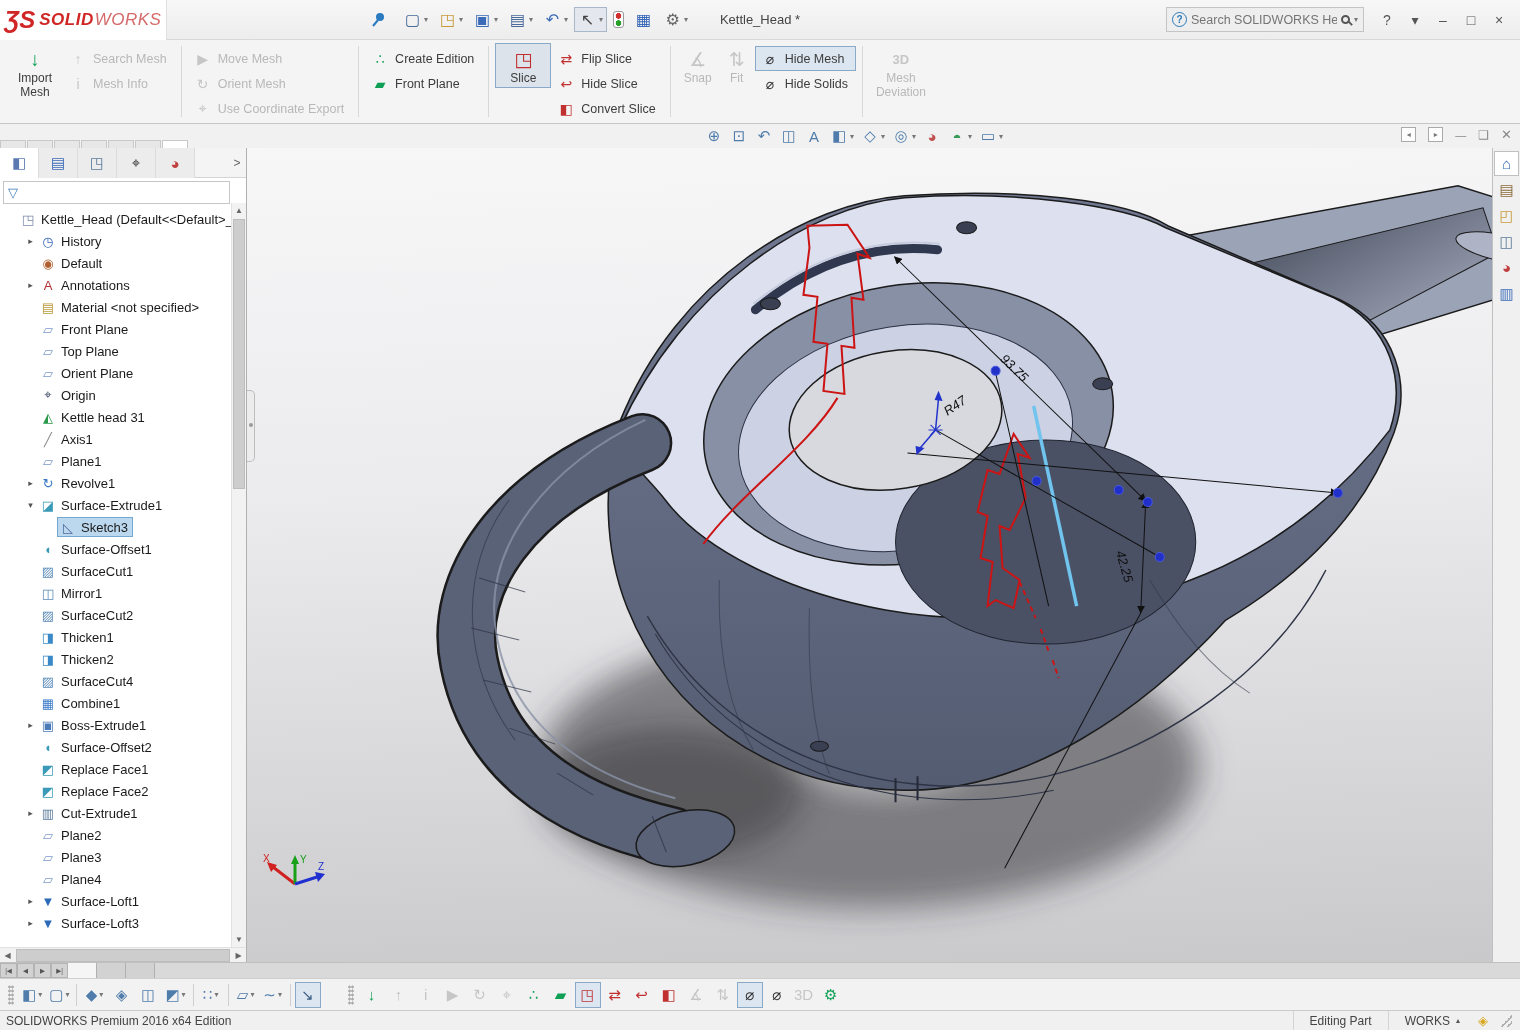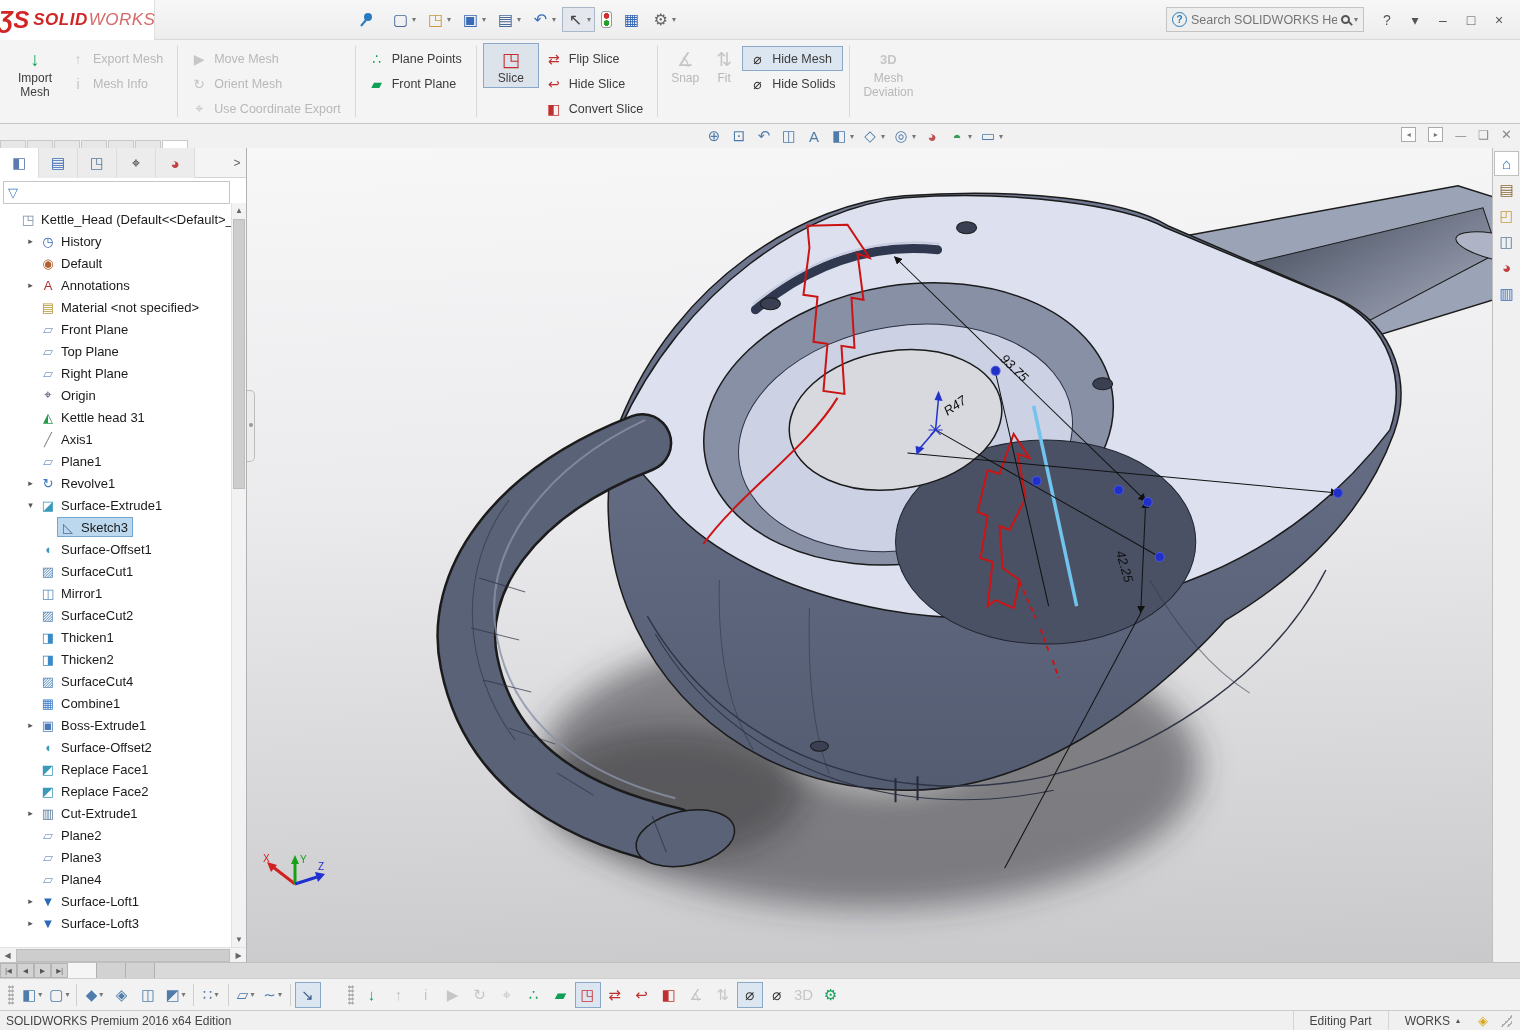--- a/index.html
+++ b/index.html
@@ -2,21 +2,21 @@
 <html><head>
 <meta charset="utf-8">
 <style>
   *{box-sizing:border-box;margin:0;padding:0;}
   html,body{width:1520px;height:1030px;overflow:hidden;font-family:"Liberation Sans","DejaVu Sans",sans-serif;background:#f0f0f0;}
   .col{display:flex;flex-direction:column;height:1030px;}
   .glyph{display:inline-block;text-align:center;}
 
   
   .titlebar{height:40px;display:flex;align-items:center;background:linear-gradient(#f7f7f7,#ededed);border-bottom:1px solid #d8d8d8;position:relative;flex:0 0 auto;}
-  .logo{width:155px;height:40px;background:#fff;border-right:1px solid #e0e0e0;display:flex;align-items:center;justify-content:center;gap:4px;}
+  .logo{width:167px;height:40px;background:#fff;border-right:1px solid #e0e0e0;display:flex;align-items:center;justify-content:center;gap:4px;}
   .logo-ds{color:#d12626;font-size:24px;font-weight:bold;font-style:italic;}
   .logo-solid{color:#d12626;font-size:17px;font-weight:bold;font-style:italic;letter-spacing:.5px;}
   .logo-works{color:#d56a6a;font-size:17px;font-style:italic;letter-spacing:.5px;margin-left:-3px;}
   .menubar{display:flex;margin-left:18px;}
   .menu-item{padding:4px 13px;font-size:13px;color:#333;}
   .pin{margin-left:4px;}
   .qat{display:flex;align-items:center;margin-left:14px;gap:2px;}
   .qbtn{display:flex;align-items:center;padding:2px 3px;border:1px solid transparent;}
   .qbtn .glyph{font-size:16px;width:19px;}
   .qbtn.active{background:#e4e8ee;border-color:#a8b8c8;}
@@ -156,20 +156,21 @@
         <div class="qbtn tl">
           <span class="glyph"></span>
         </div>
         <div class="qbtn">
           <span class="glyph" style="color: rgb(58, 106, 184);">▦</span>
         </div>
         <div class="qbtn has-dd">
           <span class="glyph" style="color: rgb(102, 102, 102);">⚙</span>
         </div>
       </div>
+    <div class="title-center">Kettle_Head *</div>
     <div class="search-box">
       <span class="help-circle">?</span>
       <input class="search-input" placeholder="Search SOLIDWORKS Help" style="">
       <span class="mag"></span>
       <span style="font-size:8px;color:#777;">▾</span>
     </div>
     <div class="winbtns">
 
     <div class="wbtn"><span class="glyph">?</span></div>
         <div class="wbtn"><span class="glyph">▾</span></div>
@@ -182,21 +183,21 @@
   <div class="ribbon">
     <div class="rgroup">
       <div class="btn-big">
         <span class="glyph" style="color:#0fa056;">↓</span>
         <span>Import Mesh</span>
       </div>
       <div class="rcol">
 
       <div class="btn-small disabled">
             <span class="glyph">↑</span>
-            <span>Export Mesh</span>
+            <span>Search Mesh</span>
           </div>
           <div class="btn-small disabled">
             <span class="glyph">i</span>
             <span>Mesh Info</span>
           </div>
         </div>
     </div>
     <div class="rsep"></div>
     <div class="rgroup">
         <div class="rcol">
@@ -214,21 +215,21 @@
             <span>Use Coordinate Export</span>
           </div>
         </div>
       </div>
     <div class="rsep"></div>
     <div class="rgroup">
         <div class="rcol">
 
     <div class="btn-small">
             <span class="glyph" style="color: rgb(15, 160, 86);">∴</span>
-            <span>Plane Points</span>
+            <span>Create Edition</span>
           </div>
           <div class="btn-small">
             <span class="glyph" style="color: rgb(15, 160, 86);">▰</span>
             <span>Front Plane</span>
           </div>
         </div>
       </div>
     <div class="rsep"></div>
     <div class="rgroup">
       <div class="btn-big active">
@@ -419,21 +420,21 @@
             <span class="grp">
               <span class="glyph" style="color: rgb(122, 154, 200);">▱</span>
               <span class="tlabel">Top Plane</span>
             </span>
           </div>
 
           <div class="trow" style="--ind: 1;">
             <span class="twist"></span>
             <span class="grp">
               <span class="glyph" style="color: rgb(122, 154, 200);">▱</span>
-              <span class="tlabel">Right Plane</span>
+              <span class="tlabel">Orient Plane</span>
             </span>
           </div>
 
           <div class="trow" style="--ind: 1;">
             <span class="twist"></span>
             <span class="grp">
               <span class="glyph" style="color: rgb(68, 80, 106);">⌖</span>
               <span class="tlabel">Origin</span>
             </span>
           </div>

